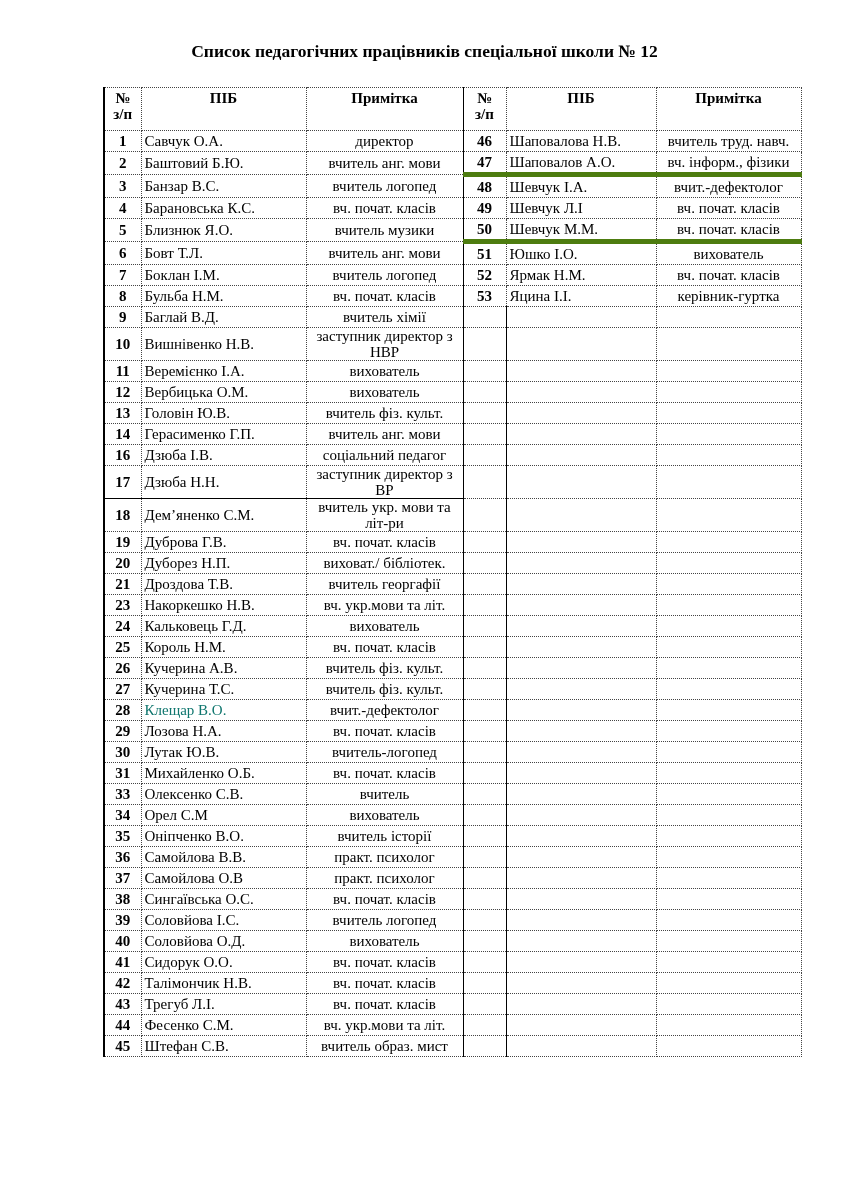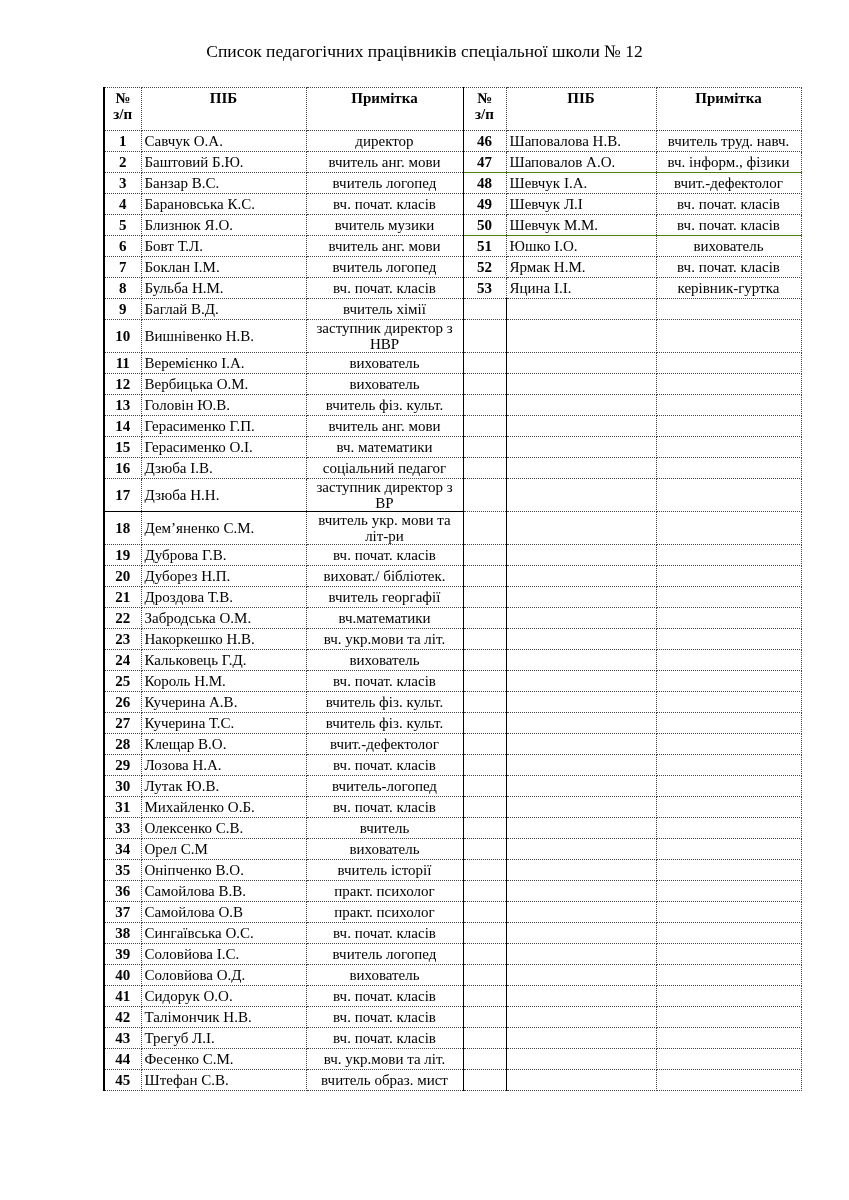--- a/index.html
+++ b/index.html
@@ -10,21 +10,21 @@
   body {
     width: 849px;
     height: 1200px;
     font-family: "Liberation Serif", "DejaVu Serif", serif;
     color: #000;
     position: relative;
   }
   .doc-title {
     margin-top: 38px;
     text-align: center;
-    font-weight: normal;
+    font-weight: bold;
     font-size: 17.5px;
     line-height: 1.55;
   }
   .table-wrap {
     margin: 22px 0 0 103px;
   }
   table.staff {
     border-collapse: collapse;
     table-layout: fixed;
     width: 697px;
@@ -37,33 +37,33 @@
     line-height: 1.07;
     overflow: hidden;
     vertical-align: middle;
   }
   
   table.staff td:first-child, table.staff th:first-child { border-left: 2px solid #000; }
   table.staff .c-lnote  { border-right: 1.5px solid #000; }  
   table.staff tr.rempty .c-rnum { border-right: 1px solid #000; }
   
   table.staff tr.sep-left  td:nth-child(-n+3) { border-bottom: 1px solid #000; }
-  table.staff tr.sep-right td:nth-child(n+4)  { border-bottom: 1px solid #4d7c0f; }
+  table.staff tr.sep-right td:nth-child(n+4)  { border-bottom: 5px solid #4d7c0f; }
 
   table.staff th {
     font-weight: bold;
     height: 40px;
     vertical-align: top;
     padding-top: 2px;
     text-align: center;
   }
   .c-num  { text-align: center; font-weight: bold; }
   .c-name { text-align: left; padding-left: 6px; }
   .c-note { text-align: center; }
-  .muted  { color: #000000; }
+  .muted  { color: #0f766e; }
   .hdr-num span { display: block; }
 </style>
 </head>
 <body>
 
 <div class="doc-title">
   <div>Список педагогічних працівників спеціальної школи № 12</div>
 </div>
 
 <div class="table-wrap">
@@ -199,28 +199,20 @@
         </tr>
         <tr class="rempty">
           <td class="c-num">14</td>
           <td class="c-name">Герасименко Г.П.</td>
           <td class="c-note c-lnote">вчитель анг. мови</td>
           <td class="c-num c-rnum"></td>
           <td class="c-name"></td>
           <td class="c-note"></td>
         </tr>
         <tr class="rempty">
-          <td class="c-num">15</td>
-          <td class="c-name">Герасименко О.І.</td>
-          <td class="c-note c-lnote">вч. математики</td>
-          <td class="c-num c-rnum"></td>
-          <td class="c-name"></td>
-          <td class="c-note"></td>
-        </tr>
-        <tr class="rempty">
           <td class="c-num">16</td>
           <td class="c-name">Дзюба І.В.</td>
           <td class="c-note c-lnote">соціальний педагог</td>
           <td class="c-num c-rnum"></td>
           <td class="c-name"></td>
           <td class="c-note"></td>
         </tr>
         <tr class="rempty sep-left">
           <td class="c-num">17</td>
           <td class="c-name">Дзюба Н.Н.</td>
@@ -250,28 +242,20 @@
           <td class="c-name">Дуборез Н.П.</td>
           <td class="c-note c-lnote">виховат./ бібліотек.</td>
           <td class="c-num c-rnum"></td>
           <td class="c-name"></td>
           <td class="c-note"></td>
         </tr>
         <tr class="rempty">
           <td class="c-num">21</td>
           <td class="c-name">Дроздова Т.В.</td>
           <td class="c-note c-lnote">вчитель георгафії</td>
-          <td class="c-num c-rnum"></td>
-          <td class="c-name"></td>
-          <td class="c-note"></td>
-        </tr>
-        <tr class="rempty">
-          <td class="c-num">22</td>
-          <td class="c-name">Забродська О.М.</td>
-          <td class="c-note c-lnote">вч.математики</td>
           <td class="c-num c-rnum"></td>
           <td class="c-name"></td>
           <td class="c-note"></td>
         </tr>
         <tr class="rempty">
           <td class="c-num">23</td>
           <td class="c-name">Накоркешко Н.В.</td>
           <td class="c-note c-lnote">вч. укр.мови та літ.</td>
           <td class="c-num c-rnum"></td>
           <td class="c-name"></td>

